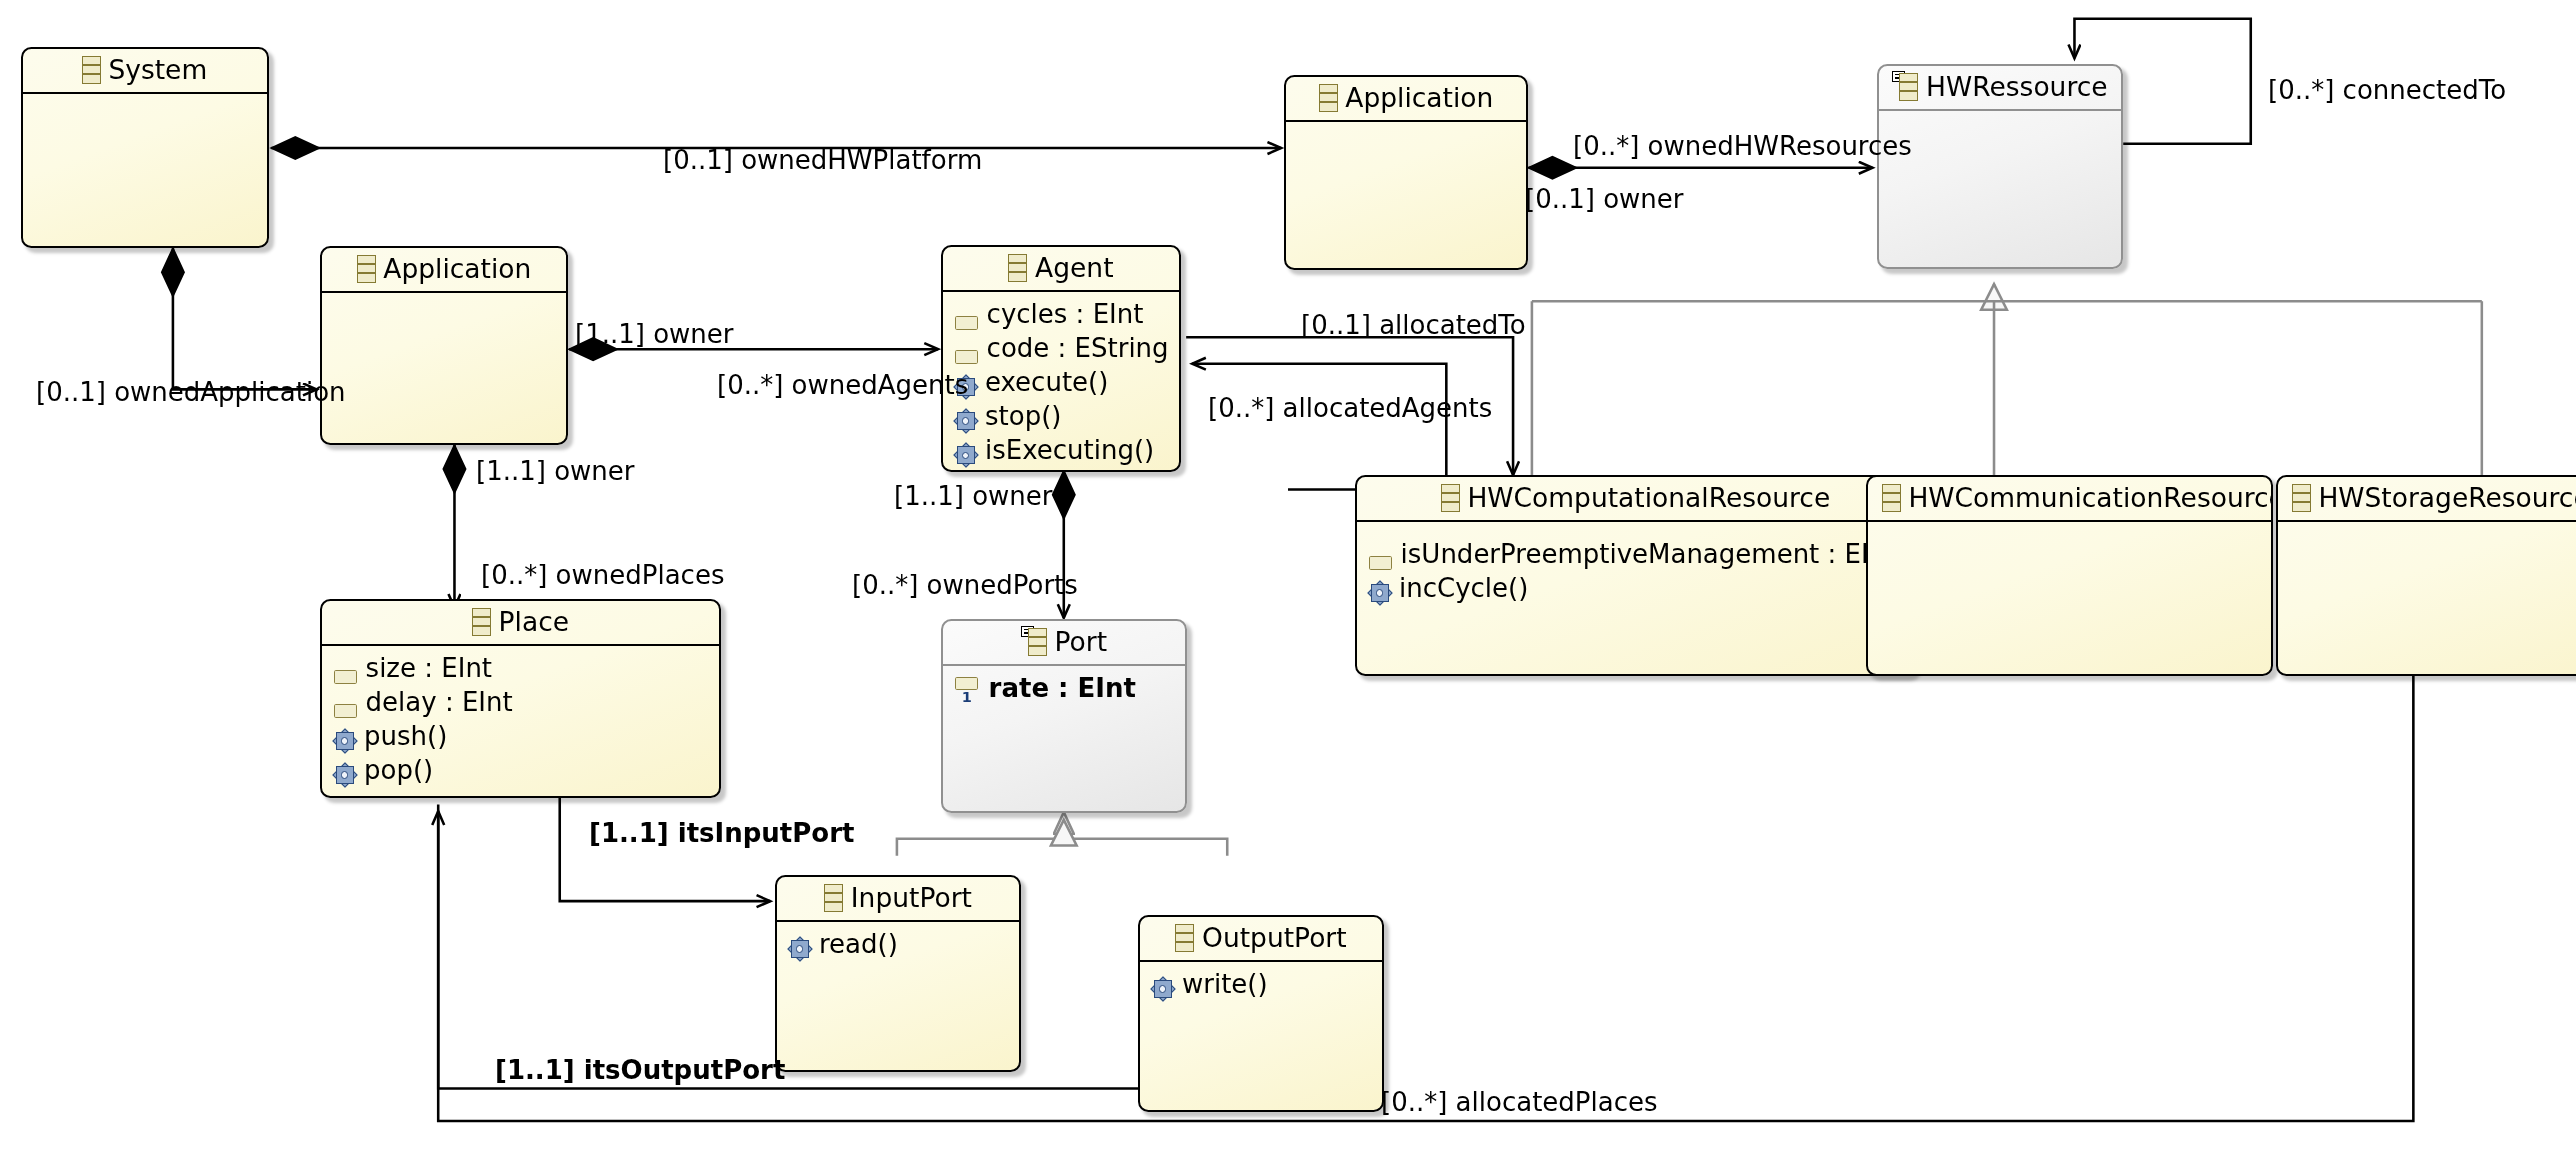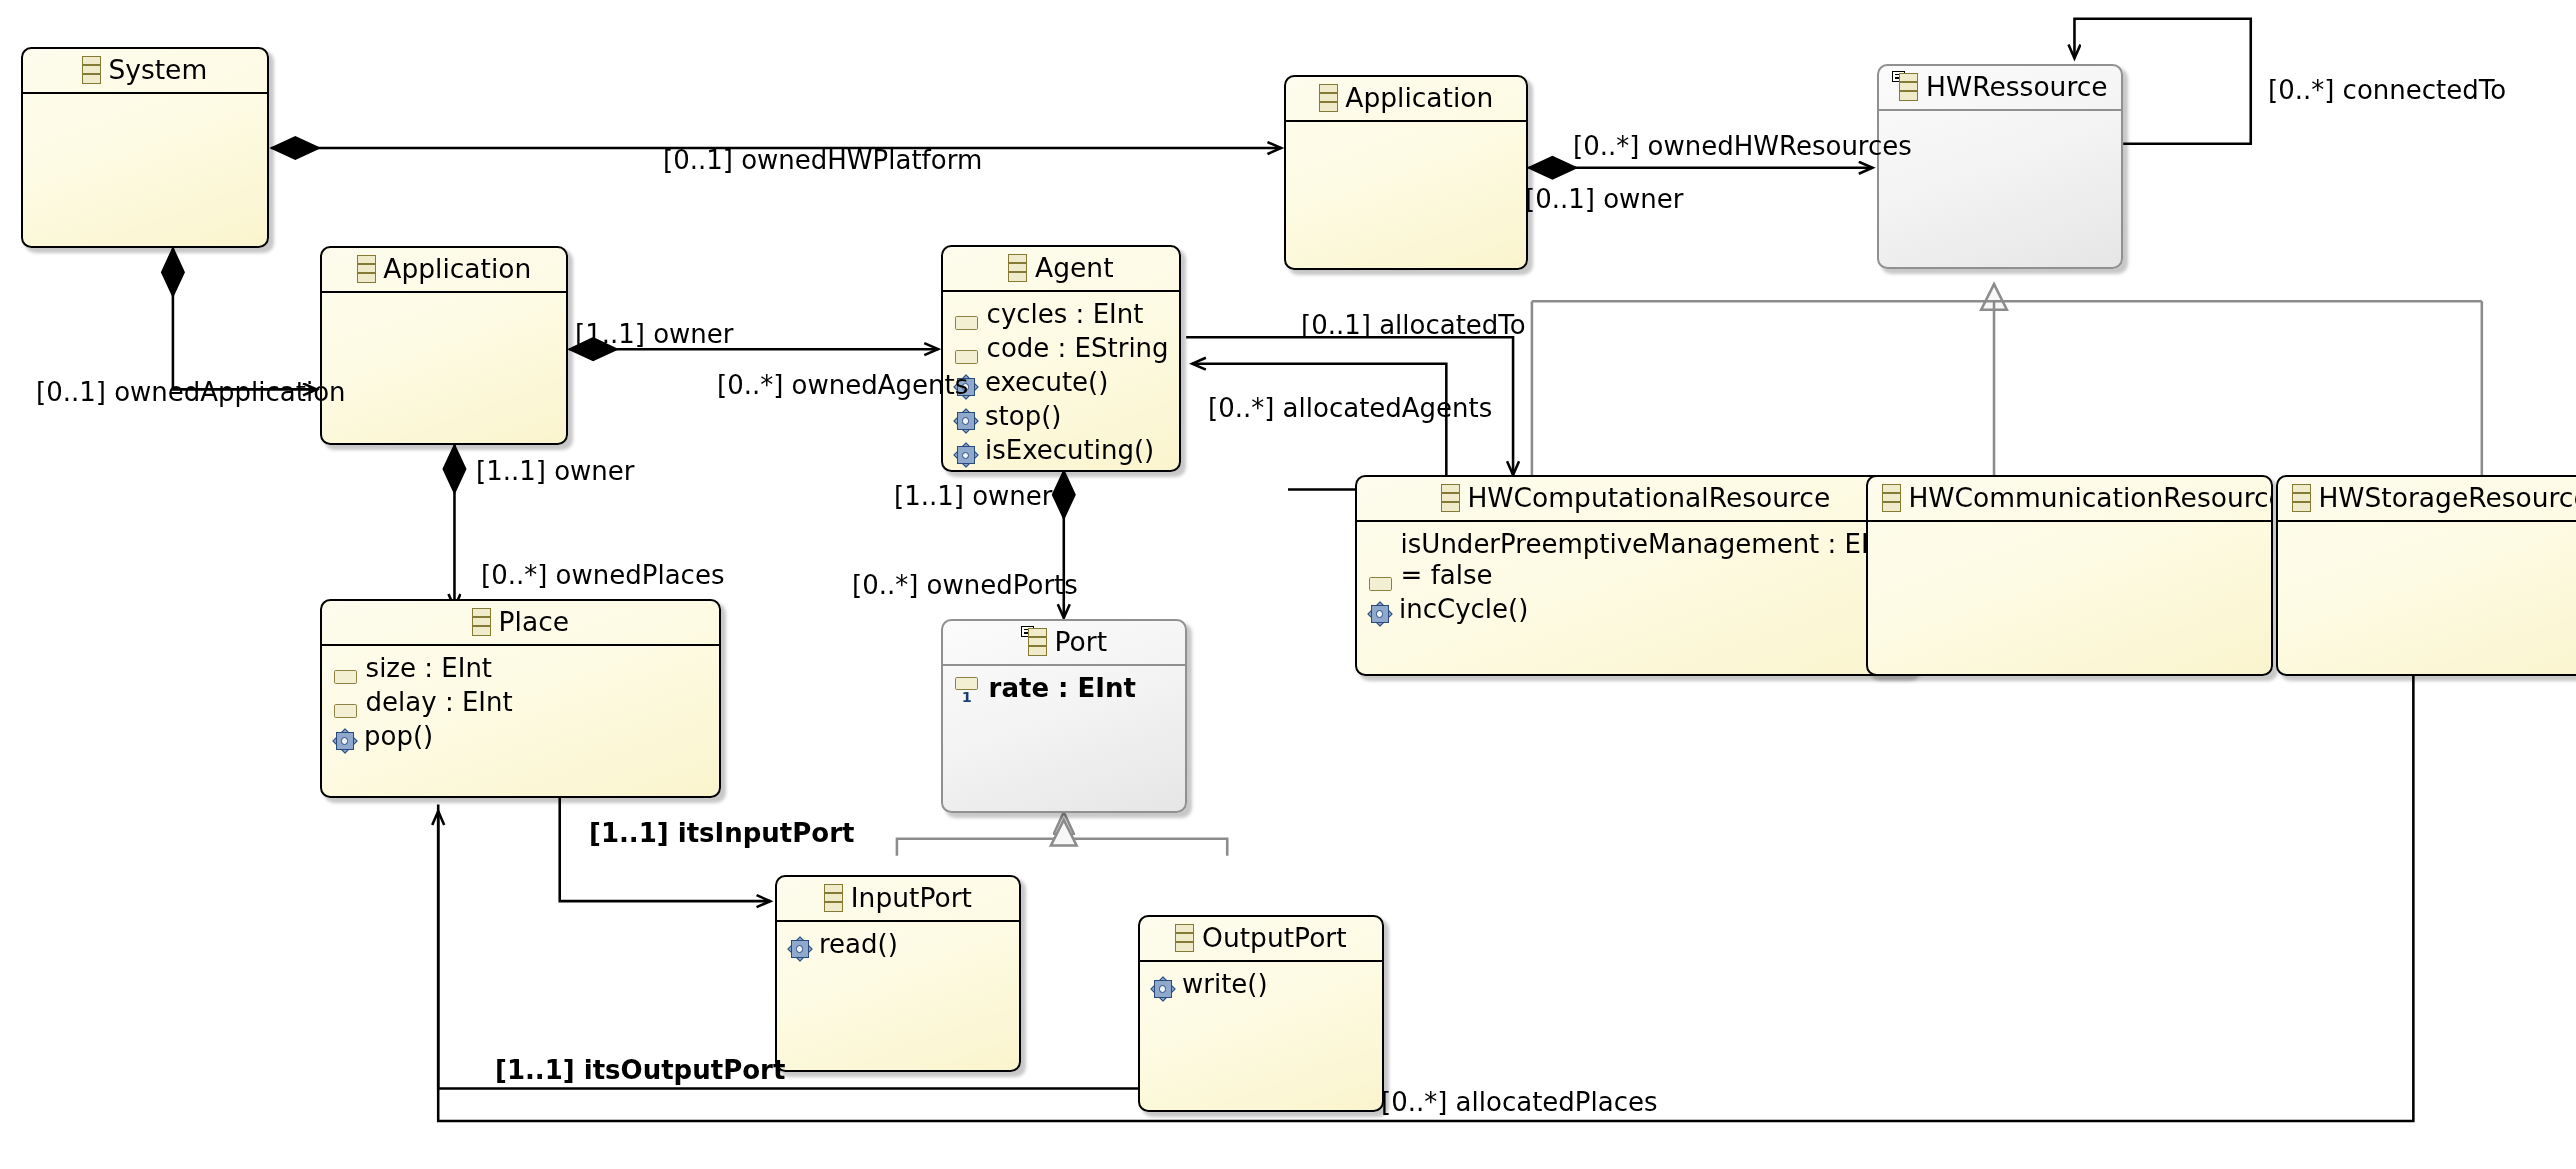--- a/index.html
+++ b/index.html
@@ -292,20 +292,28 @@
       <div class="feat">
         <span class="ico-attr"></span>
         <span class="lbl">delay : EInt</span>
       </div>
       <div class="feat">
         <span class="ico-op">
             <i class="g1"></i>
             <i class="g2"></i>
             <i class="g3"></i>
           </span>
+        <span class="lbl">push()</span>
+      </div>
+      <div class="feat">
+        <span class="ico-op">
+            <i class="g1"></i>
+            <i class="g2"></i>
+            <i class="g3"></i>
+          </span>
         <span class="lbl">pop()</span>
       </div>
     </div>
   </div>
 
   <div class="cls abstract" style="left:941px;top:619px;width:246px;height:194px;">
     <div class="hdr">
       <span class="ico-abs-wrap">
         <span class="tagbox"></span>
           <span class="ico-class"></span>
@@ -328,21 +336,20 @@
     <div class="hdr">
       <span class="ico-class"></span>
       <span>HWComputationalResource</span>
     </div>
     <div class="sep"></div>
     <div class="body">
       <div class="feat">
         <span class="ico-attr" style="margin-top:27px;"></span>
         <span style="display:block;">
           <span class="lbl">isUnderPreemptiveManagement : EBoolean</span>
-          <span class="lbl">= false</span>
         </span>
       </div>
       <div class="feat">
         <span class="ico-op">
             <i class="g1"></i>
             <i class="g2"></i>
             <i class="g3"></i>
           </span>
         <span class="lbl">incCycle()</span>
       </div>

